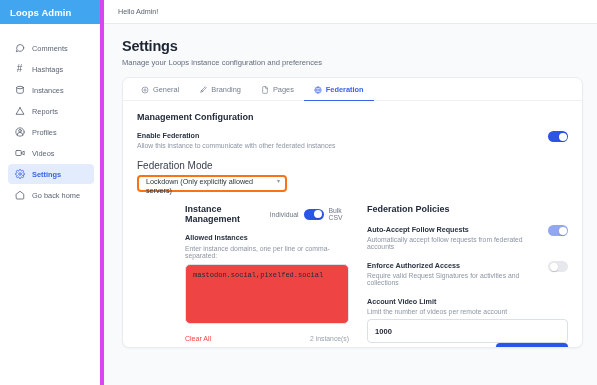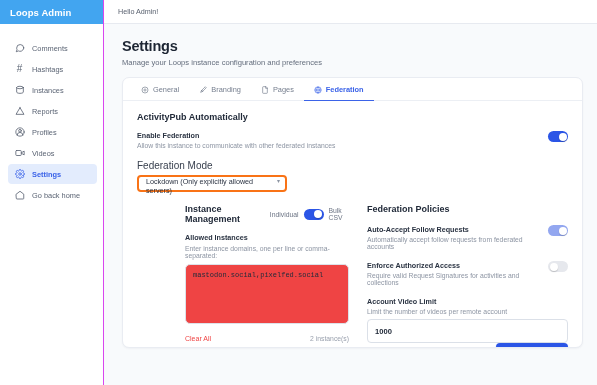--- a/index.html
+++ b/index.html
@@ -9,21 +9,21 @@
     background: #f8fafc;
     overflow: hidden;
     -webkit-font-smoothing: antialiased;
   }
   #app { position: relative; width: 597px; height: 385px; display: flex; }
 
   
   .sidebar {
     width: 104px; height: 385px;
     background: #ffffff;
-    border-right: 1px solid #d946ef;
+    border-right: 4px solid #d946ef;
     flex: 0 0 104px;
     display: flex; flex-direction: column;
   }
   .brand {
     height: 24px; background: #42a5f0;
     display: flex; align-items: center;
     padding-left: 10px;
   }
   .brand-title {
     color: #ffffff; font-size: 9.5px; font-weight: bold;
@@ -294,21 +294,21 @@
                   <circle cx="12" cy="12" r="9.5"></circle>
                   <path d="M2.5 12h19M12 2.5c2.6 2.8 3.9 6 3.9 9.5S14.6 18.7 12 21.5c-2.6-2.8-3.9-6-3.9-9.5S9.4 5.3 12 2.5z"></path>
                 </svg>
             </span>
             <span>Federation</span>
           </div>
         </div>
 
         <div class="card-body">
 
-          <div class="section-title">ActivityPub Automatically</div>
+          <div class="section-title">Management Configuration</div>
 
           <div class="row-between" style="margin-top:9px;">
             <div>
               <div class="field-label">Enable Federation</div>
               <div class="field-desc">Allow this instance to communicate with other federated instances</div>
             </div>
             <div class="toggle on">
                 <span class="knob"></span>
               </div>
           </div>

